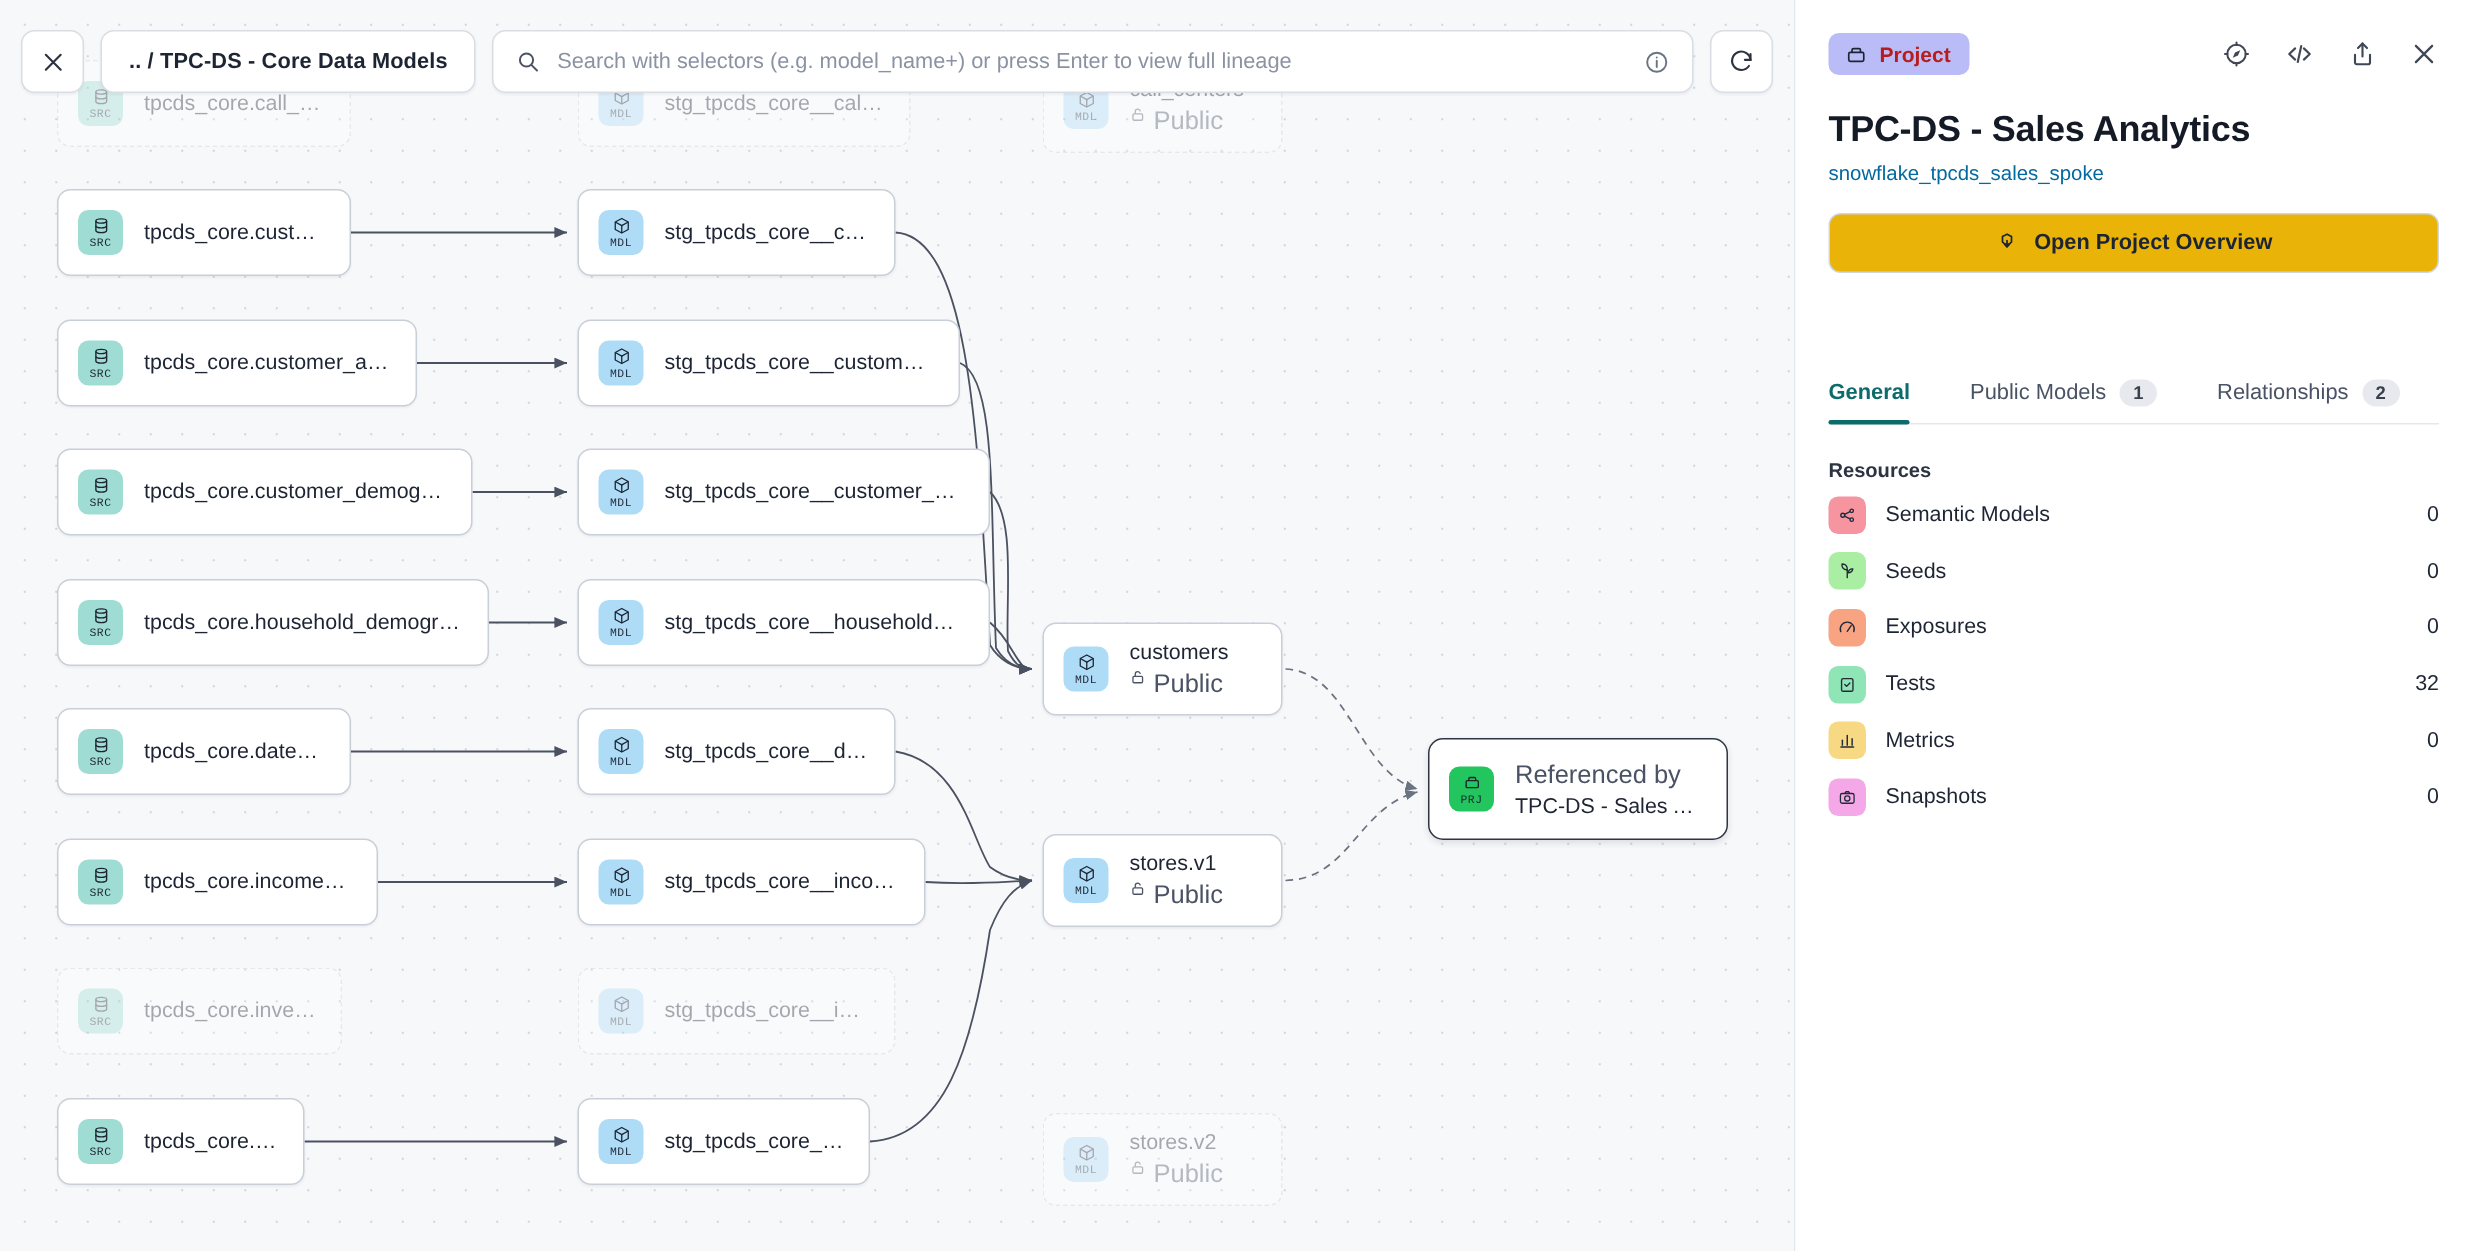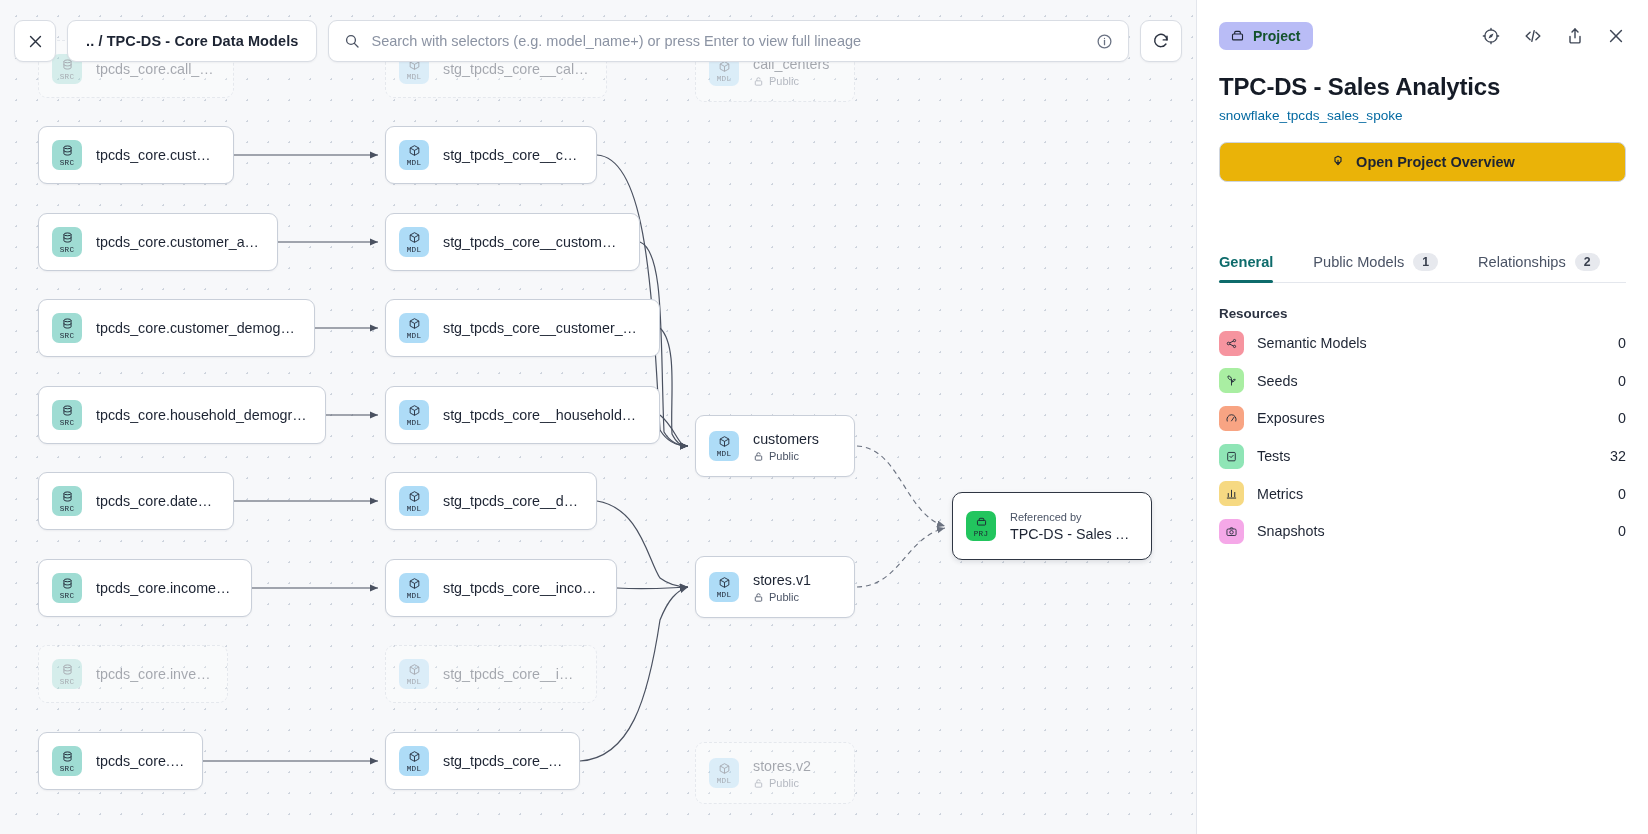--- a/index.html
+++ b/index.html
@@ -67,34 +67,34 @@
   }
   .badge-src { background: #9fdcd3; }
   .badge-mdl { background: #aedcf7; }
   .badge-prj { background: #22c55e; }
   .badge .glyph { font-size: 12px; color: #1d2433; line-height: 1; margin-top: 1px; }
   .badge .tag { font-size: 7.6px; letter-spacing: .3px; color: #1d2433;
                 font-family: "Liberation Mono", monospace; margin-top: 1px; }
   .node .lbl { font-size: 14.3px; color: #1d2433; white-space: nowrap;
                overflow: hidden; text-overflow: ellipsis; }
   .node .txtcol { display: flex; flex-direction: column; gap: 3px; min-width: 0; }
-  .node .sub { font-size: 11px; color: #4a5365; display: flex; align-items: flex-end; gap: 5px; }
+  .node .sub { font-size: 17px; color: #4a5365; display: flex; align-items: flex-start; gap: 5px; }
 
   .node.faded { opacity: .38; border-style: dashed; background: rgba(255,255,255,.55); box-shadow: none; }
   .node.prj { border: 1.6px solid #2f3643; border-radius: 10px; box-shadow: 0 2px 5px rgba(16,24,40,.12); }
 
   svg.edges { position: absolute; inset: 0; width: 1197px; height: 834px; z-index: 5; }
 
   
   .panel { width: 451px; height: 834px; background: #fff; padding: 0 22px; position: relative; }
   .panel-top { display: flex; align-items: center; justify-content: space-between;
                padding-top: 16px; height: 56px; }
   .chip {
-    display: inline-flex; align-items: flex-start; gap: 8px;
-    background: #b9bcf6; color: #14532d; border-radius: 7px;
+    display: inline-flex; align-items: flex-end; gap: 8px;
+    background: #b9bcf6; color: #b91c1c; border-radius: 7px;
     padding: 6px 13px 6px 11px; font-size: 14px; font-weight: 700;
   }
   .panel-icons { display: flex; align-items: center; gap: 21px; }
   .pi { cursor: pointer; display: flex; color: #3f4756; }
   .panel h1 { font-size: 24px; font-weight: 700; color: #151b26; margin-top: 17px; letter-spacing: -.2px; }
   .subtitle { font-size: 13.6px; color: #0369a1; margin-top: 7px; }
   .overview-btn {
     margin-top: 19px; width: 100%; height: 40px; border: 1px solid #cfd5de;
     border-radius: 8px; background: #eab308; display: flex; align-items: center;
     justify-content: center; gap: 10px; cursor: pointer;

